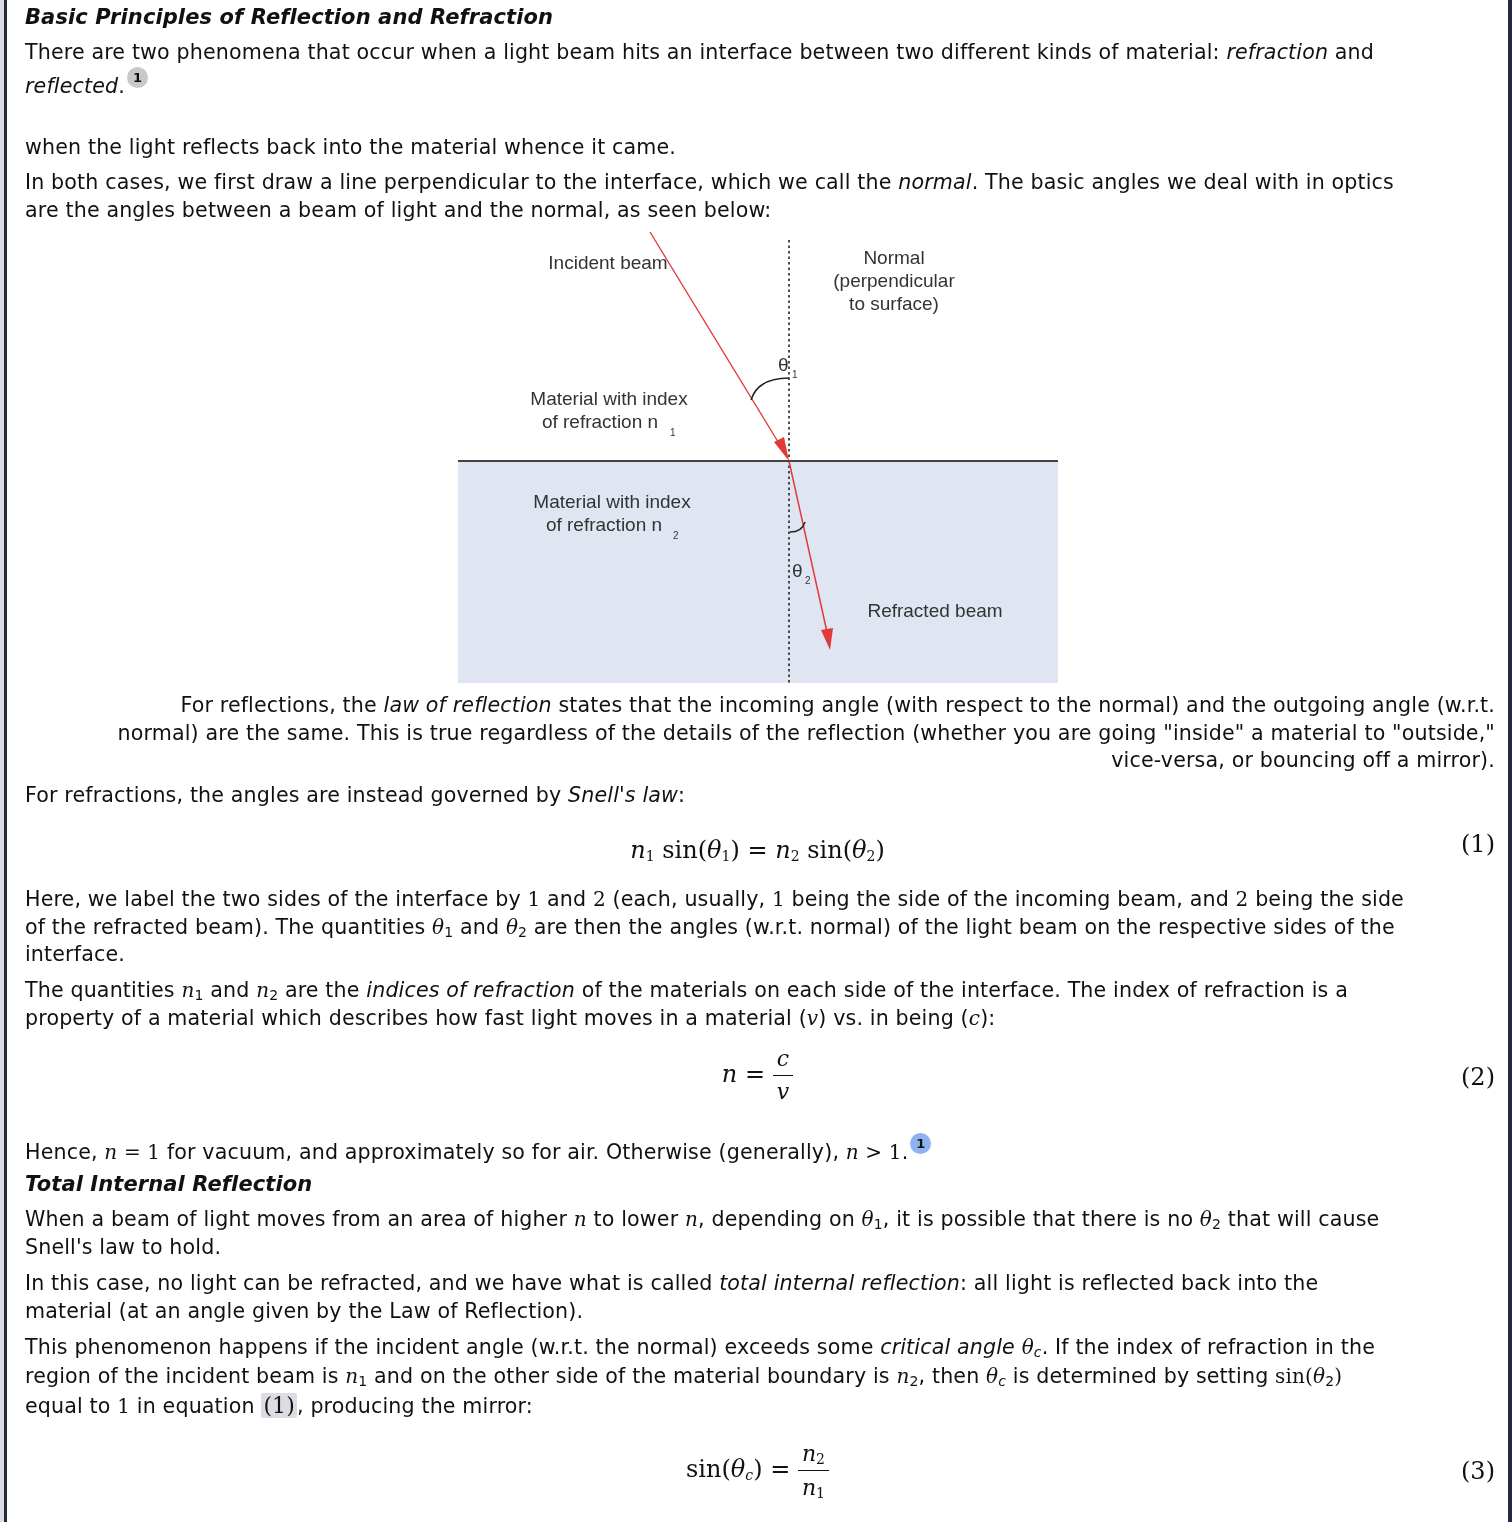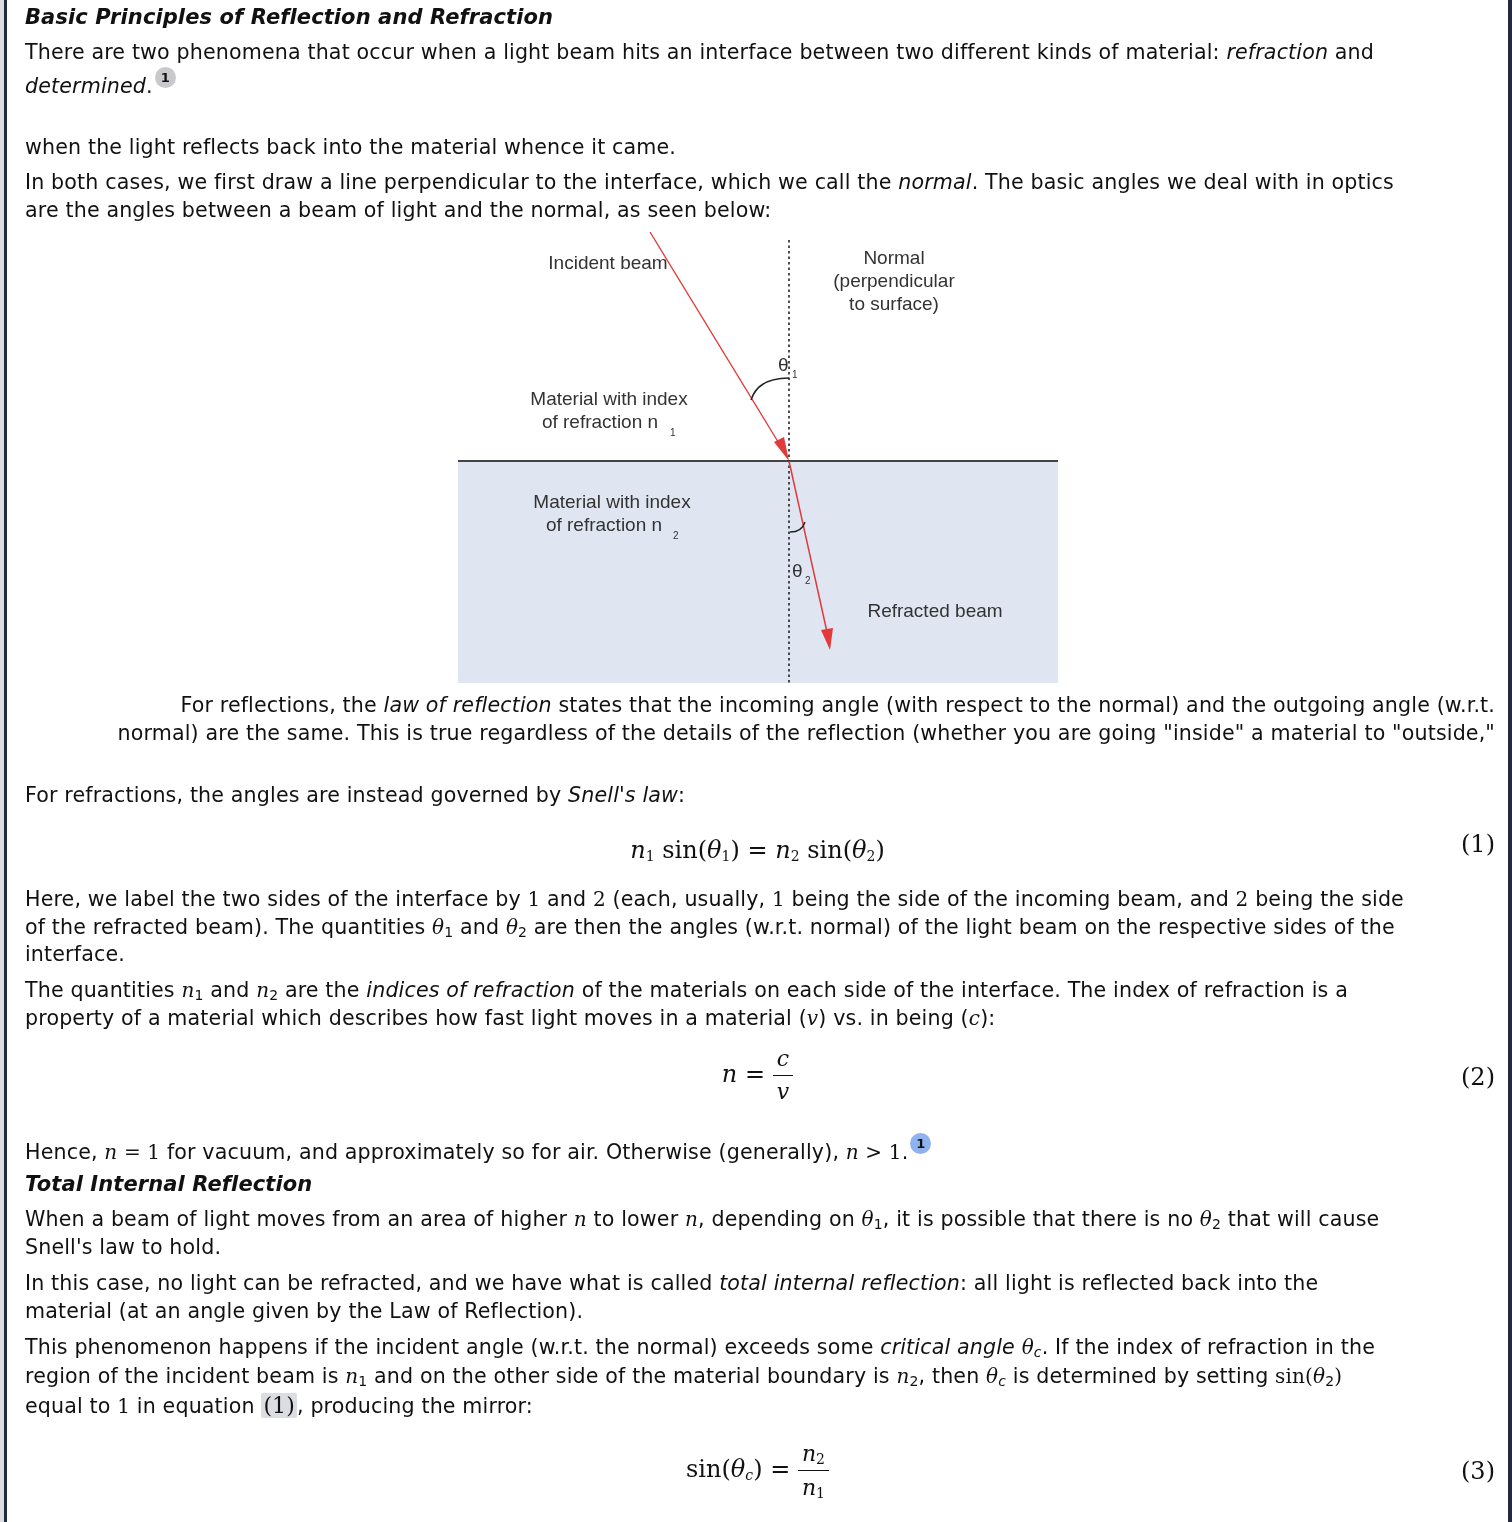--- a/index.html
+++ b/index.html
@@ -51,21 +51,21 @@
 <div class="left-strip"></div>
 <div class="left-border"></div>
 <div class="right-border"></div>
 
 <div class="content">
 
   <h3 class="abs" style="top:4px;left:0;">Basic Principles of Reflection and Refraction</h3>
 
   <p class="abs" style="top:39px;left:0;width:1470px;">
     <span>There are two phenomena that occur when a light beam hits an interface between two different kinds of material: </span><em>refraction</em><span> and</span><br>
-    <em>determined</em><span>.</span><span class="badge gray">1</span>
+    <em>reflected</em><span>.</span><span class="badge gray">1</span>
   </p>
 
   <p class="abs" style="top:106px;left:0;width:1470px;">
     <br>
     <span>when the light reflects back into the material whence it came.</span>
   </p>
 
   <p class="abs" style="top:169px;left:0;width:1470px;">
     <span>In both cases, we first draw a line perpendicular to the interface, which we call the </span><em>normal</em><span>. The basic angles we deal with in optics</span><br>
     <span>are the angles between a beam of light and the normal, as seen below:</span>
@@ -100,20 +100,21 @@
       <text x="215" y="307" font-size="10">2</text>
       <text x="334" y="345" font-size="19">θ</text>
       <text x="347" y="352" font-size="10">2</text>
       <text x="477" y="385" font-size="19" text-anchor="middle">Refracted beam</text>
     </svg>
   </div>
 
   <p class="abs" style="top:692px;left:0;width:1470px;text-align:right;">
     <span>For reflections, the </span><em>law of reflection</em><span> states that the incoming angle (with respect to the normal) and the outgoing angle (w.r.t.</span><br>
     <span>normal) are the same. This is true regardless of the details of the reflection (whether you are going "inside" a material to "outside,"</span><br>
+    <span>vice-versa, or bouncing off a mirror).</span>
   </p>
 
   <p class="abs" style="top:782px;left:0;width:1470px;">
     <span>For refractions, the angles are instead governed by </span><em>Snell's law</em><span>:</span>
   </p>
 
   <div class="eq" style="top:836px;">
     <span class="math" style="font-size:24px">n</span><sub class="ms">1</sub>
     <span style="font-style:normal">sin</span>(<span class="math" style="font-size:24px">θ</span><sub class="ms">1</sub>)
     <span>=</span>

